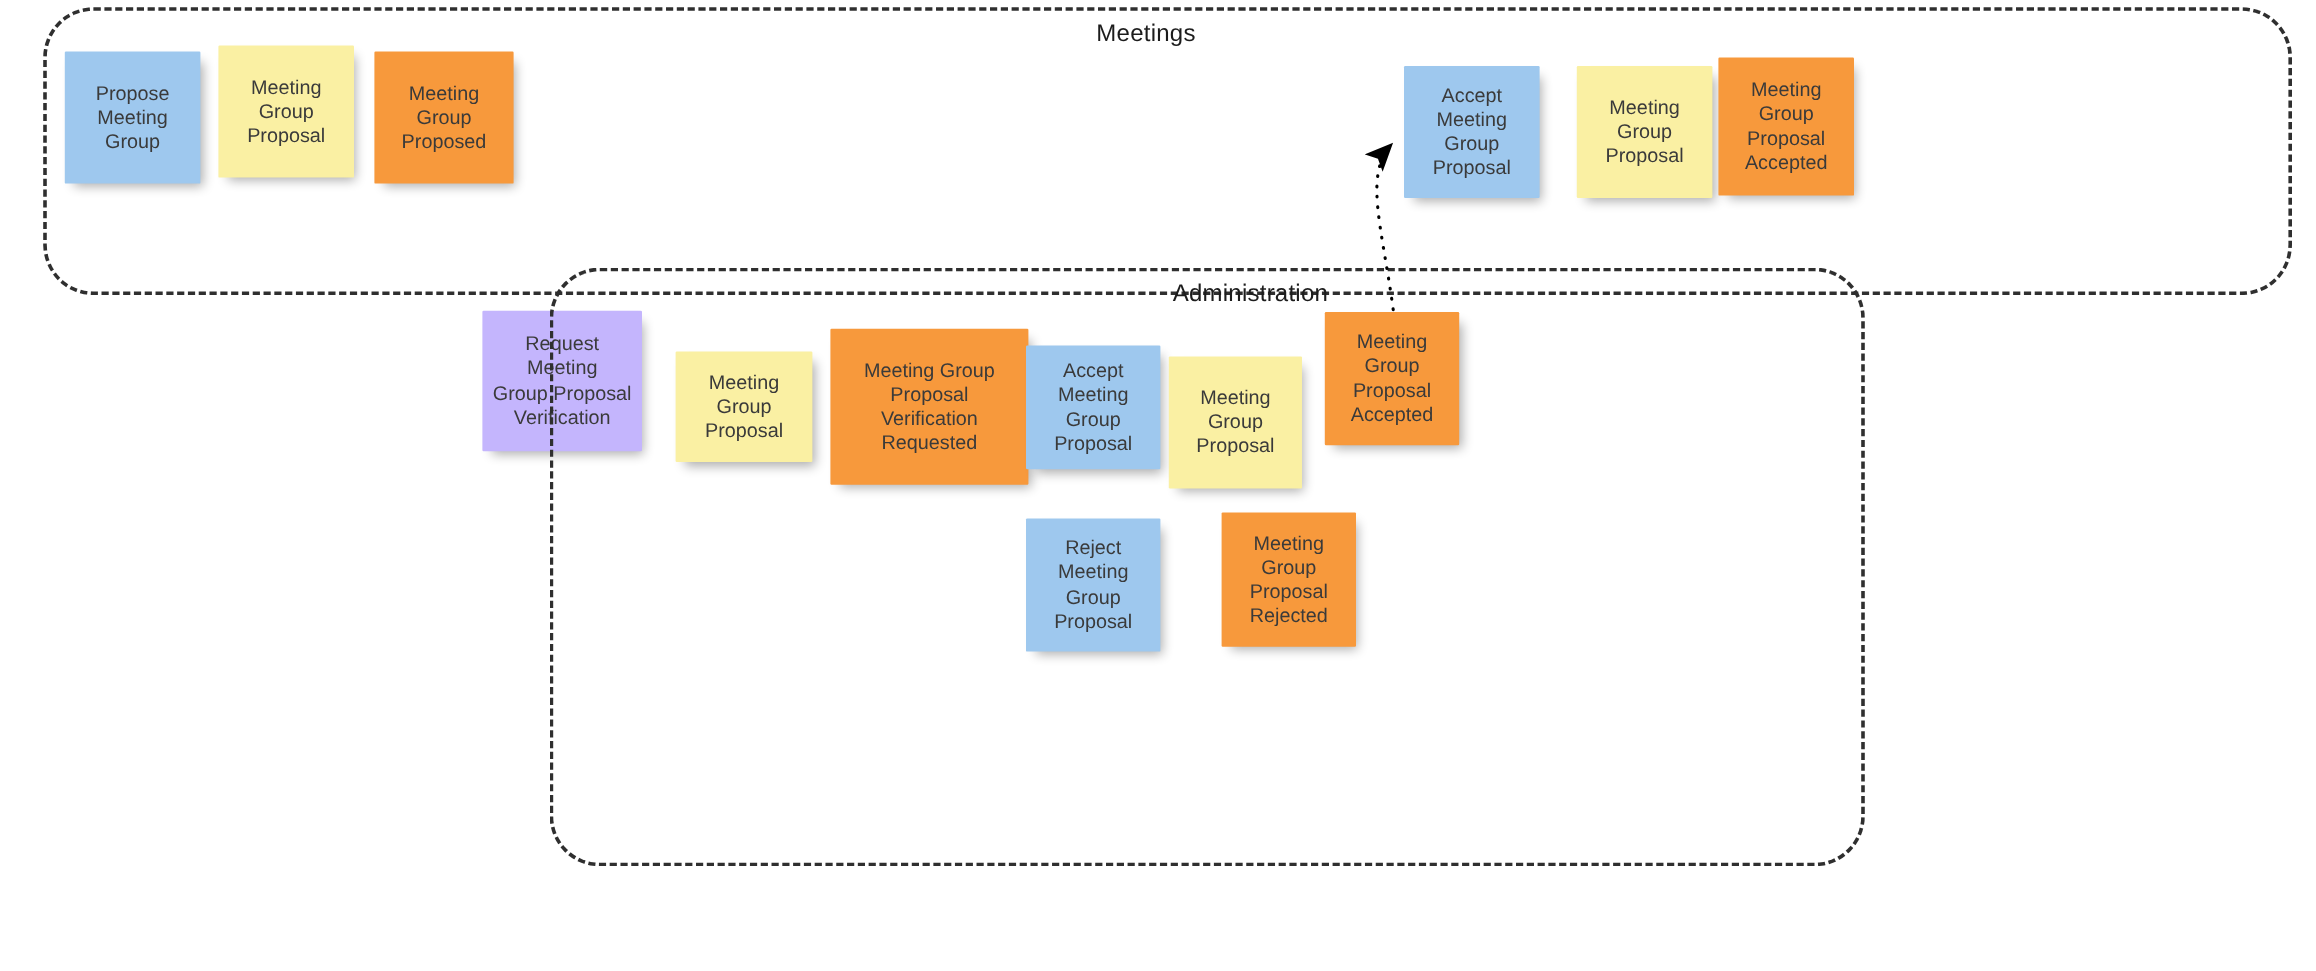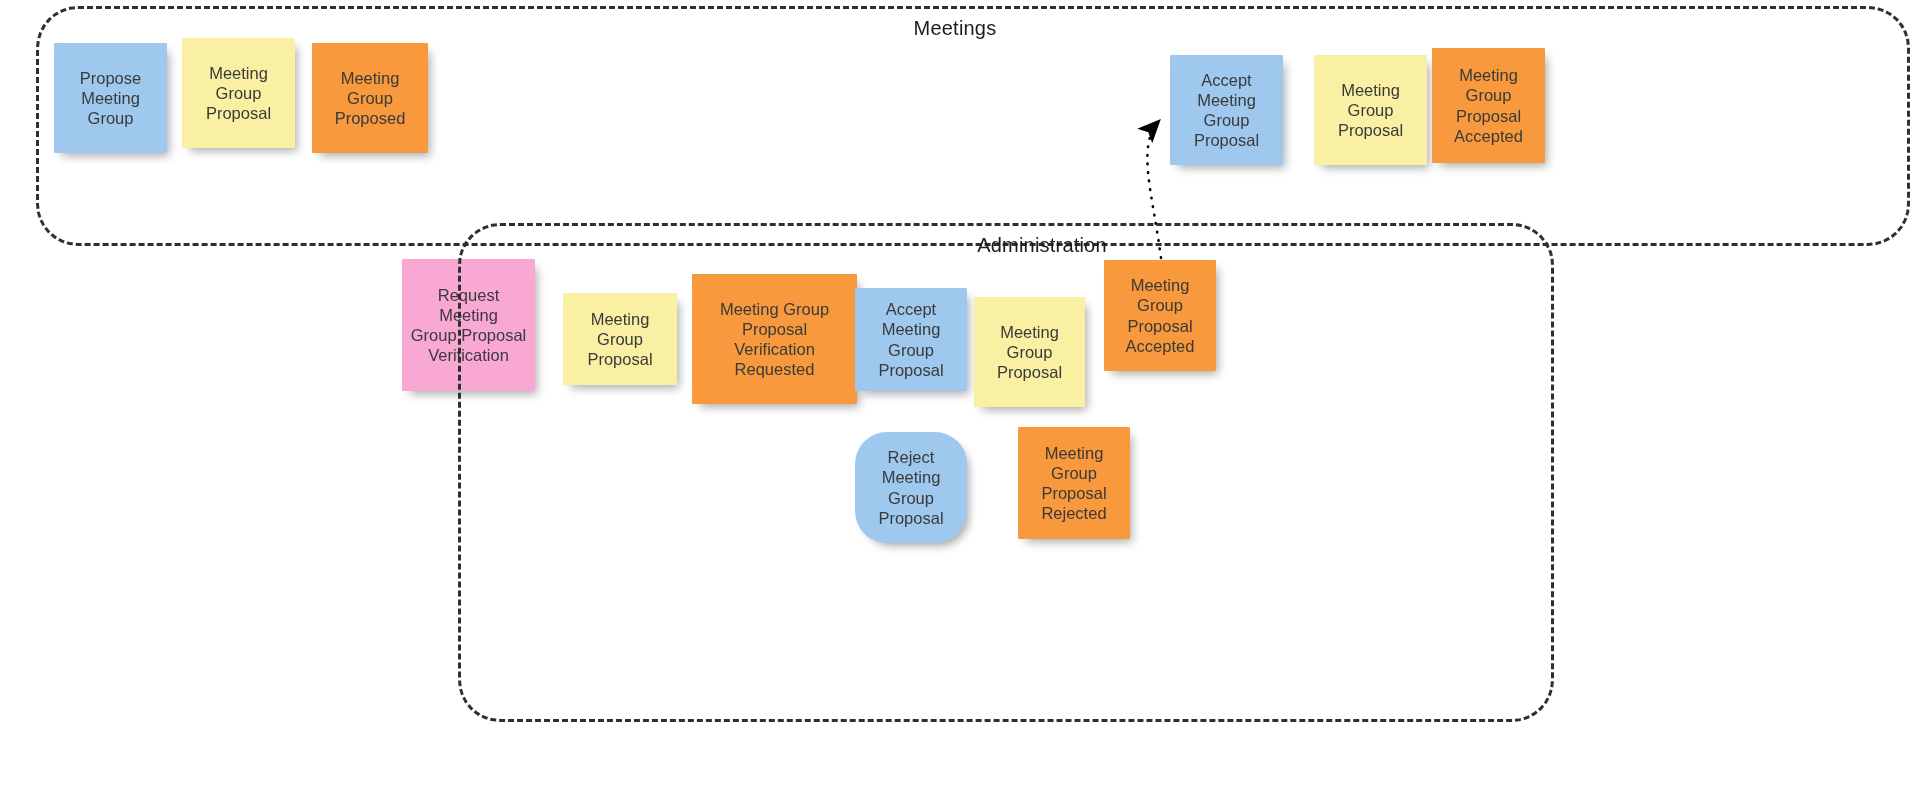--- a/index.html
+++ b/index.html
@@ -102,42 +102,42 @@
 Meeting
 Group
 Proposal</div>
       <div class="note aggregate" style="left: 1314px; top: 55px; width: 113px; height: 110px; background: rgb(250, 240, 163); color: rgb(58, 58, 58);">Meeting
 Group
 Proposal</div>
       <div class="note event" style="left: 1432px; top: 48px; width: 113px; height: 115px; background: rgb(247, 153, 60); color: rgb(58, 58, 58);">Meeting
 Group
 Proposal
 Accepted</div>
-      <div class="note command" style="left: 402px; top: 259px; width: 133px; height: 132px; background: #f9a8d4; color: rgb(58, 58, 58);">Request Meeting
+      <div class="note command" style="left: 402px; top: 259px; width: 133px; height: 117px; background: #c4b5fd; color: rgb(58, 58, 58);">Request Meeting
 Group Proposal
 Verification</div>
       <div class="note aggregate" style="left: 563px; top: 293px; width: 114px; height: 92px; background: rgb(250, 240, 163); color: rgb(58, 58, 58);">Meeting
 Group
 Proposal</div>
       <div class="note event" style="left: 692px; top: 274px; width: 165px; height: 130px; background: rgb(247, 153, 60); color: rgb(58, 58, 58);">Meeting Group
 Proposal
 Verification
 Requested</div>
       <div class="note command" style="left: 855px; top: 288px; width: 112px; height: 103px; background: rgb(158, 200, 238); color: rgb(58, 58, 58);">Accept
 Meeting
 Group
 Proposal</div>
       <div class="note aggregate" style="left: 974px; top: 297px; width: 111px; height: 110px; background: rgb(250, 240, 163); color: rgb(58, 58, 58);">Meeting
 Group
 Proposal</div>
       <div class="note event" style="left: 1104px; top: 260px; width: 112px; height: 111px; background: rgb(247, 153, 60); color: rgb(58, 58, 58);">Meeting
 Group
 Proposal
 Accepted</div>
-      <div class="note command" style="left: 855px; top: 432px; width: 112px; height: 111px; background: rgb(158, 200, 238); color: rgb(58, 58, 58); border-radius: 32px;">Reject
+      <div class="note command" style="left: 855px; top: 432px; width: 112px; height: 111px; background: rgb(158, 200, 238); color: rgb(58, 58, 58);">Reject
 Meeting
 Group
 Proposal</div>
       <div class="note event" style="left: 1018px; top: 427px; width: 112px; height: 112px; background: rgb(247, 153, 60); color: rgb(58, 58, 58);">Meeting
 Group
 Proposal
 Rejected</div>
     </div>
 
   <svg id="connectors" viewBox="0 0 1930 809" xmlns="http://www.w3.org/2000/svg">

